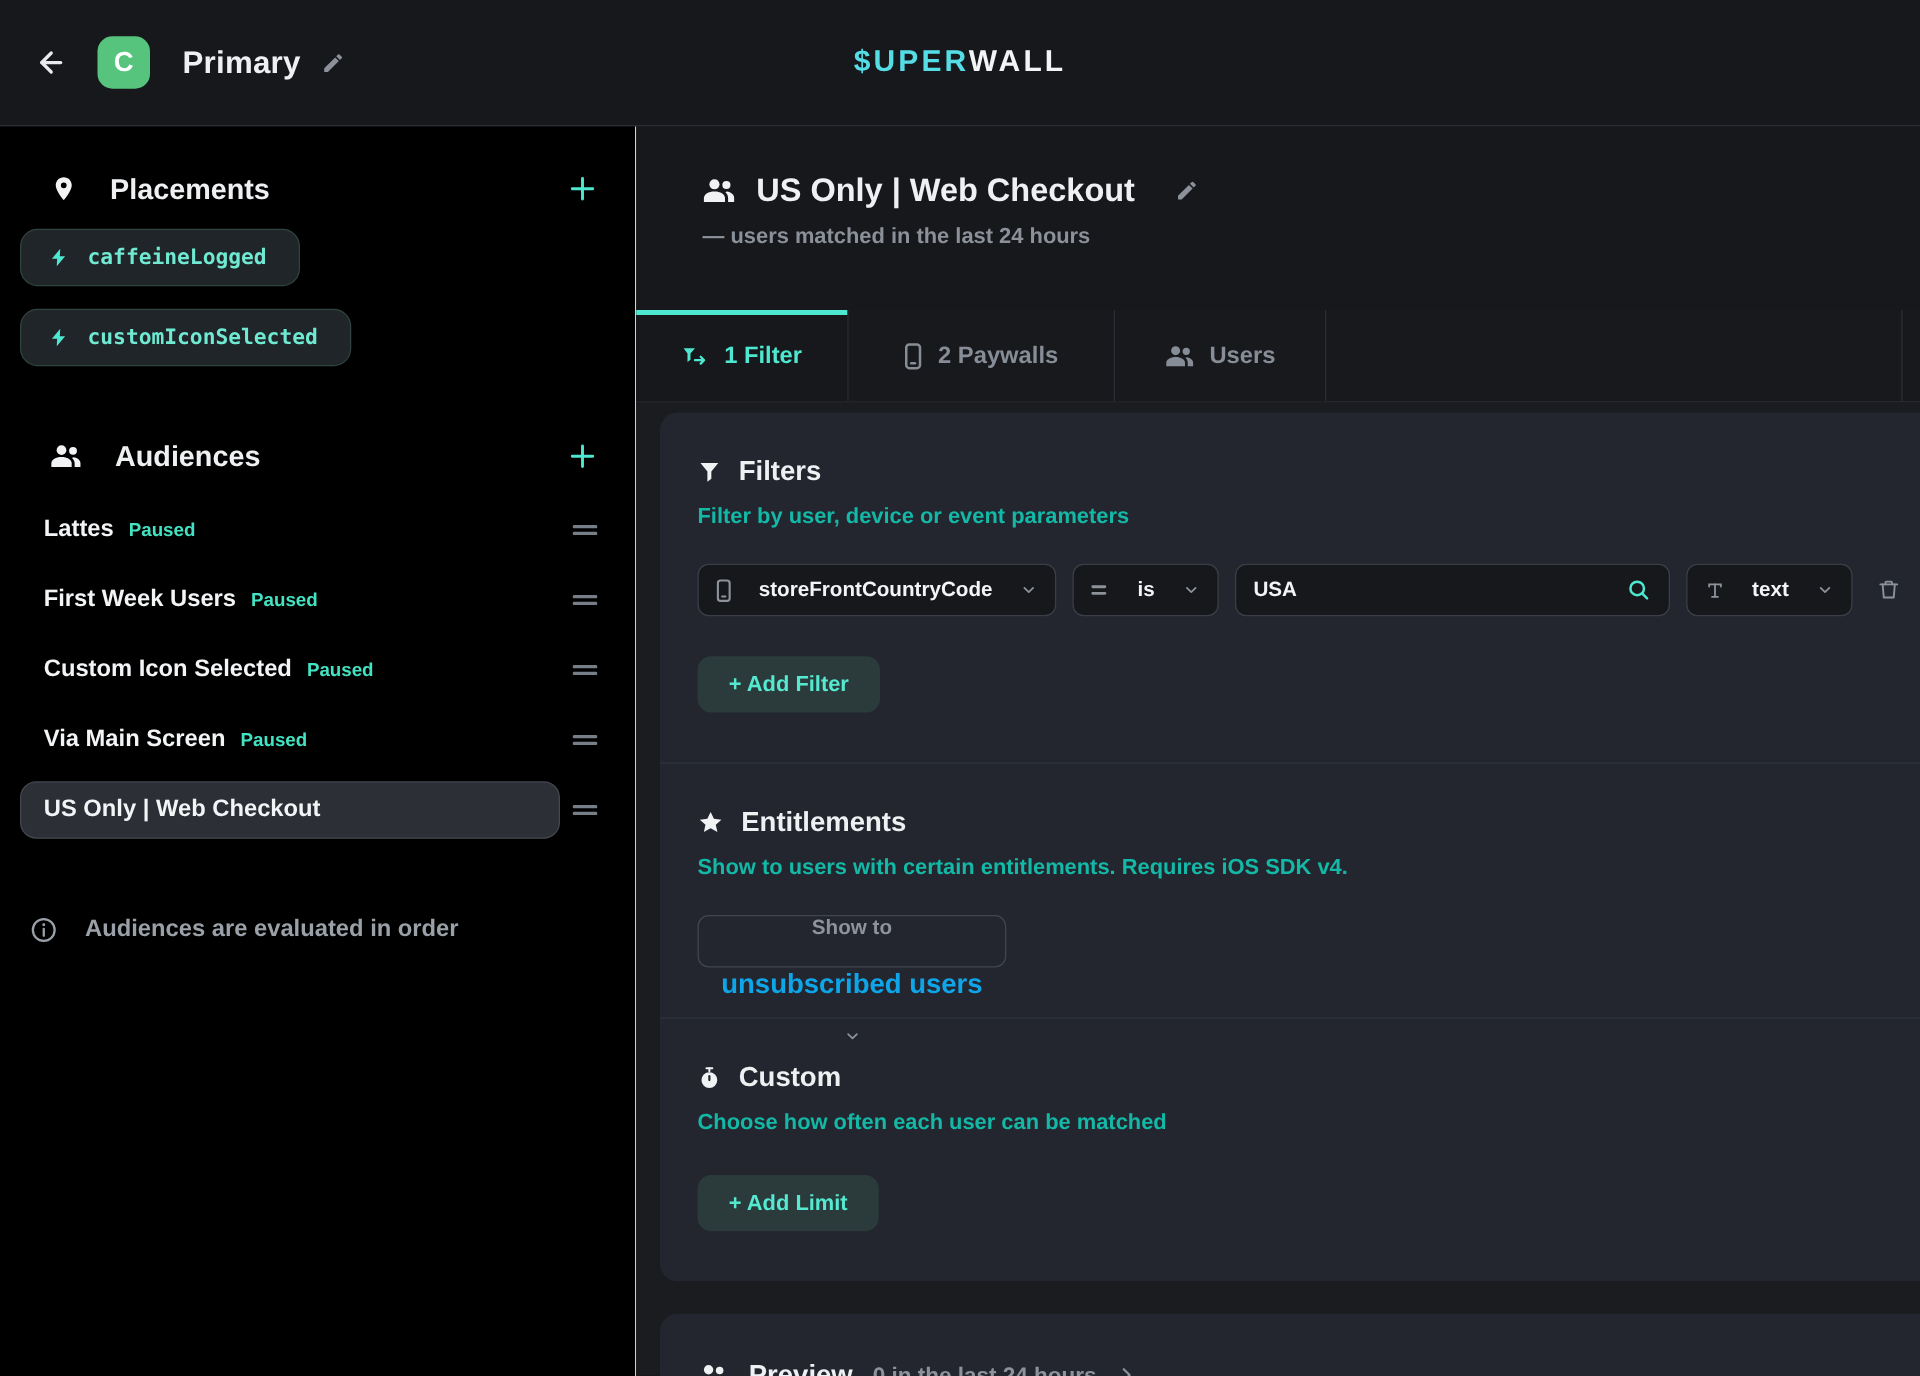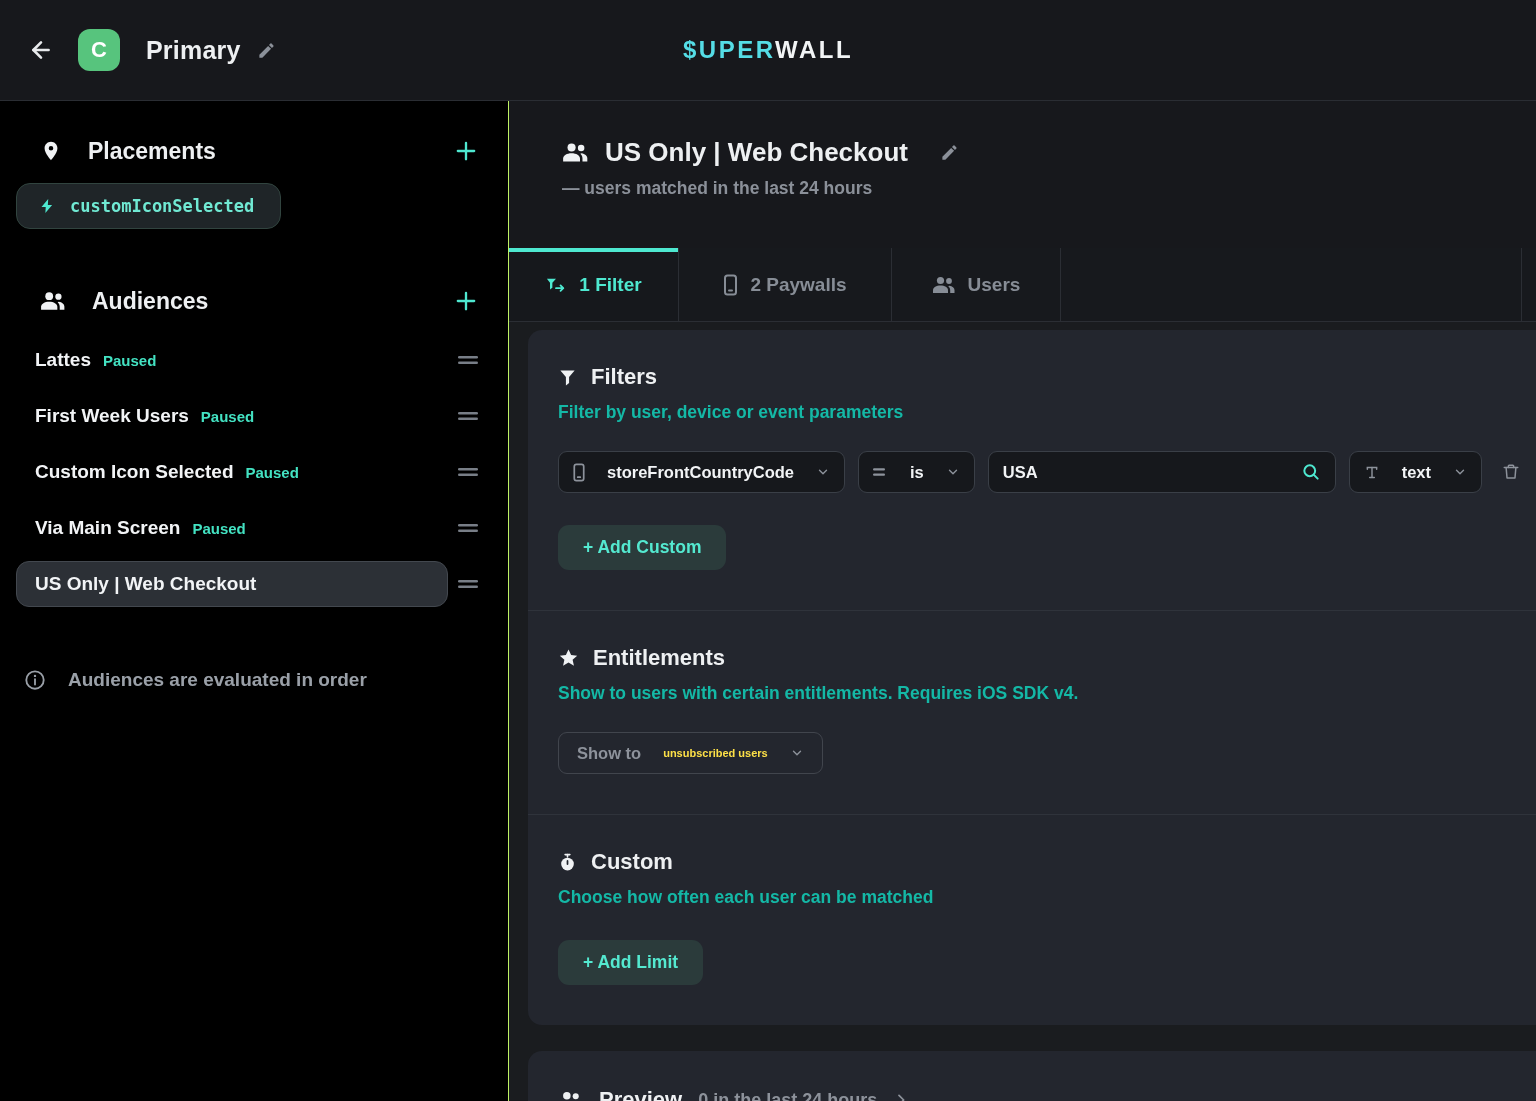--- a/index.html
+++ b/index.html
@@ -93,23 +93,23 @@
   .value-input { background:transparent; border:none; outline:none; color:#f2f4f6;
     font-size:16.5px; font-weight:600; font-family:"Liberation Sans", sans-serif; width:270px; }
   .search-ic { color:#4ee8d0; }
   .trash-btn { background:none; border:none; color:#8d929b; margin-left:20px; cursor:pointer; }
 
   .teal-btn { display:inline-flex; align-items:center; margin-top:32px; padding:12px 25px;
     background:#2b3b3b; border:none; border-radius:11px; color:#54e9d0;
     font-size:17.5px; font-weight:700; font-family:"Liberation Sans", sans-serif; cursor:pointer; }
 
   .showto-ctl { margin-top:28px; width:max-content; background:transparent;
-    border-color:#41454d; padding:0 18px; }
+    border-color:#41454d; padding:0 18px;flex-direction:column; }
   .showto-ctl .muted { color:#8d929b; font-size:16.5px; font-weight:600; }
-  .showto-ctl .strong { color:#fde047; font-size:11px; font-weight:700; }
+  .showto-ctl .strong { color:#0ea5e9; font-size:22px; font-weight:700; }
 
   .preview-card { margin-top:26px; padding:36px 30px 40px; }
   .preview-row { display:flex; align-items:center; gap:16px; }
   .preview-title { font-size:22px; font-weight:700; }
   .preview-sub { color:#8d929b; font-size:18px; font-weight:600; }
   .preview-chev { color:#8d929b; }
 </style>
 </head>
 <body>
 
@@ -152,20 +152,28 @@
       </button>
     </div>
 
     <div class="placement-pills">
       <div class="placement-pill">
         <span class="bolt">
           <svg width="17" height="20" viewBox="0 0 24 24" fill="currentColor">
               <path d="M13 2 3.5 13.5h6L9 22l9.5-11.5h-6L13 2z"></path>
             </svg>
         </span>
+        <span class="plabel">caffeineLogged</span>
+      </div>
+      <div class="placement-pill">
+        <span class="bolt">
+          <svg width="17" height="20" viewBox="0 0 24 24" fill="currentColor">
+              <path d="M13 2 3.5 13.5h6L9 22l9.5-11.5h-6L13 2z"></path>
+            </svg>
+        </span>
         <span class="plabel">customIconSelected</span>
       </div>
     </div>
 
     <div class="side-section-head" style="margin-top:58px;">
       <span class="sec-icon">
         <svg width="26" height="22" viewBox="0 0 24 20" fill="currentColor">
             <circle cx="8.5" cy="5.5" r="3.6"></circle>
             <path d="M8.5 10.6c-4.2 0-7.5 1.9-7.5 4.7V18h15v-2.7c0-2.8-3.3-4.7-7.5-4.7z"></path>
             <circle cx="17" cy="6" r="2.9"></circle>
@@ -384,21 +392,21 @@
 
             <button class="trash-btn">
               <svg width="18" height="20" viewBox="0 0 24 24" fill="none" stroke="currentColor" stroke-width="2" stroke-linecap="round" stroke-linejoin="round">
                   <path d="M3 6h18"></path>
                   <path d="M8.5 6V4a1 1 0 0 1 1-1h5a1 1 0 0 1 1 1v2"></path>
                   <path d="M5.5 6l1.2 14h10.6L18.5 6"></path>
                 </svg>
             </button>
           </div>
 
-          <button class="teal-btn">+ Add Custom</button>
+          <button class="teal-btn">+ Add Filter</button>
         </div>
 
         <div class="card-section">
           <div class="cs-title-row">
             <span class="cs-icon">
               <svg width="21" height="21" viewBox="0 0 24 24" fill="currentColor">
                   <path d="M12 1.8l3 6.3 6.9.7-5.2 4.6 1.5 6.8L12 16.7l-6.2 3.5 1.5-6.8L2.1 8.8 9 8.1l3-6.3z"></path>
                 </svg>
             </span>
             <span class="cs-title">Entitlements</span>

